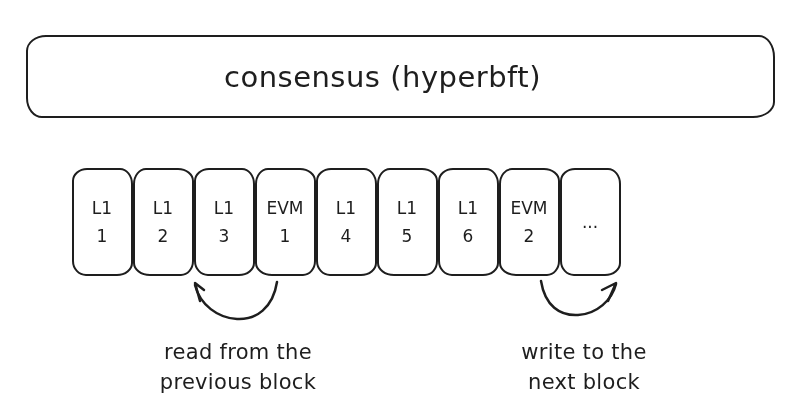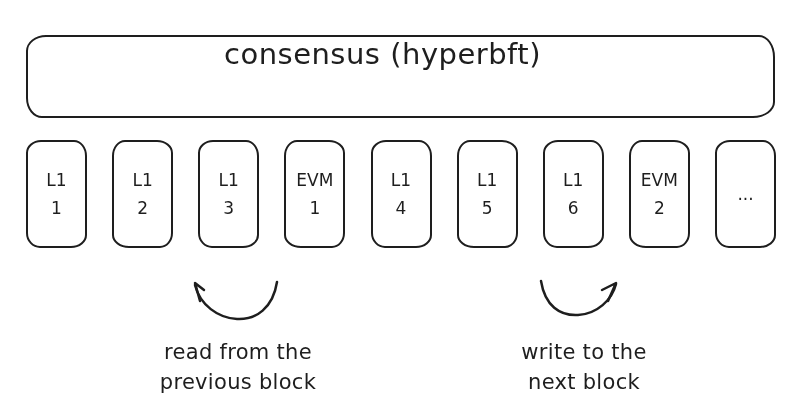--- a/index.html
+++ b/index.html
@@ -15,36 +15,36 @@
     background: #ffffff;
     overflow: hidden;
   }
   
   .consensus-box {
     position: absolute;
     left: 26px; top: 35px;
     width: 749px; height: 83px;
     border: 2.5px solid var(--stroke, #1e1e1e);
     border-radius: 20px 16px 22px 16px / 16px 22px 16px 20px;
-    display: flex; align-items: flex-start; justify-content: center;
+    display: flex; align-items: center; justify-content: center;
     background: #ffffff;
   }
   .consensus-title {
     font-size: 29px;
     letter-spacing: 0.5px;
     transform: translateX(-18px);
     white-space: nowrap;
   }
   
   .blocks-row {
     position: absolute;
-    left: 26px; top: 140px;
-    width: 750px; height: 108px;
+    left: 26px; top: 168px;
+    width: 640px; height: 108px;
     display: flex;
-    justify-content: space-between;
+    justify-content: center;
   }
   .block {
     width: 61px; height: 108px;
     border: 2.5px solid var(--stroke, #1e1e1e);
     border-radius: 15px 13px 16px 14px / 13px 16px 13px 15px;
     display: flex; flex-direction: column;
     align-items: center; justify-content: center;
     font-size: 17px;
     line-height: 28px;
     background: #ffffff;

